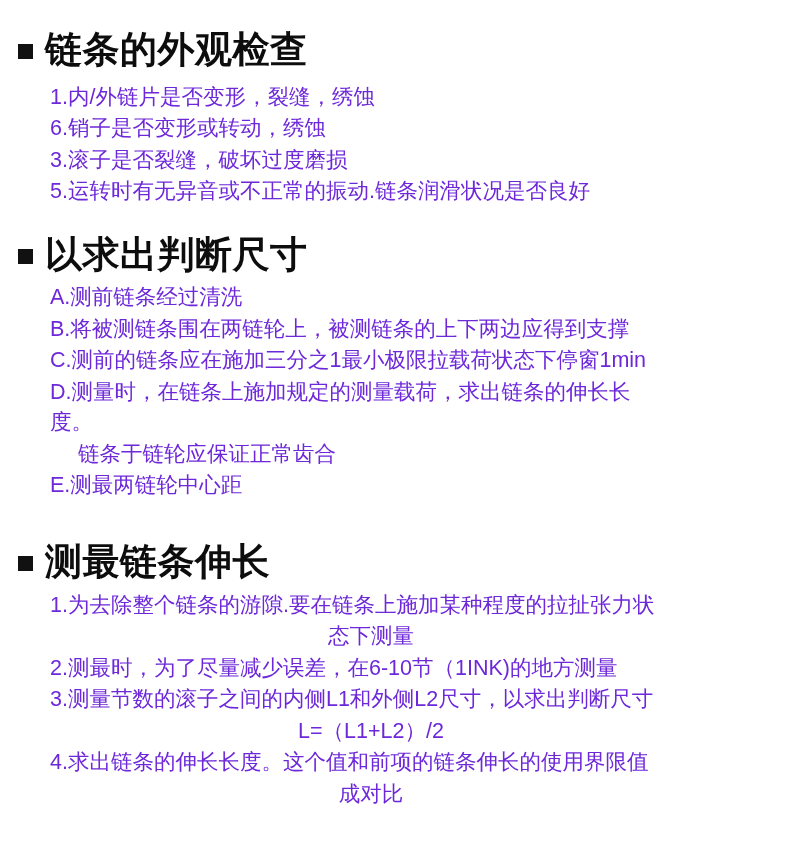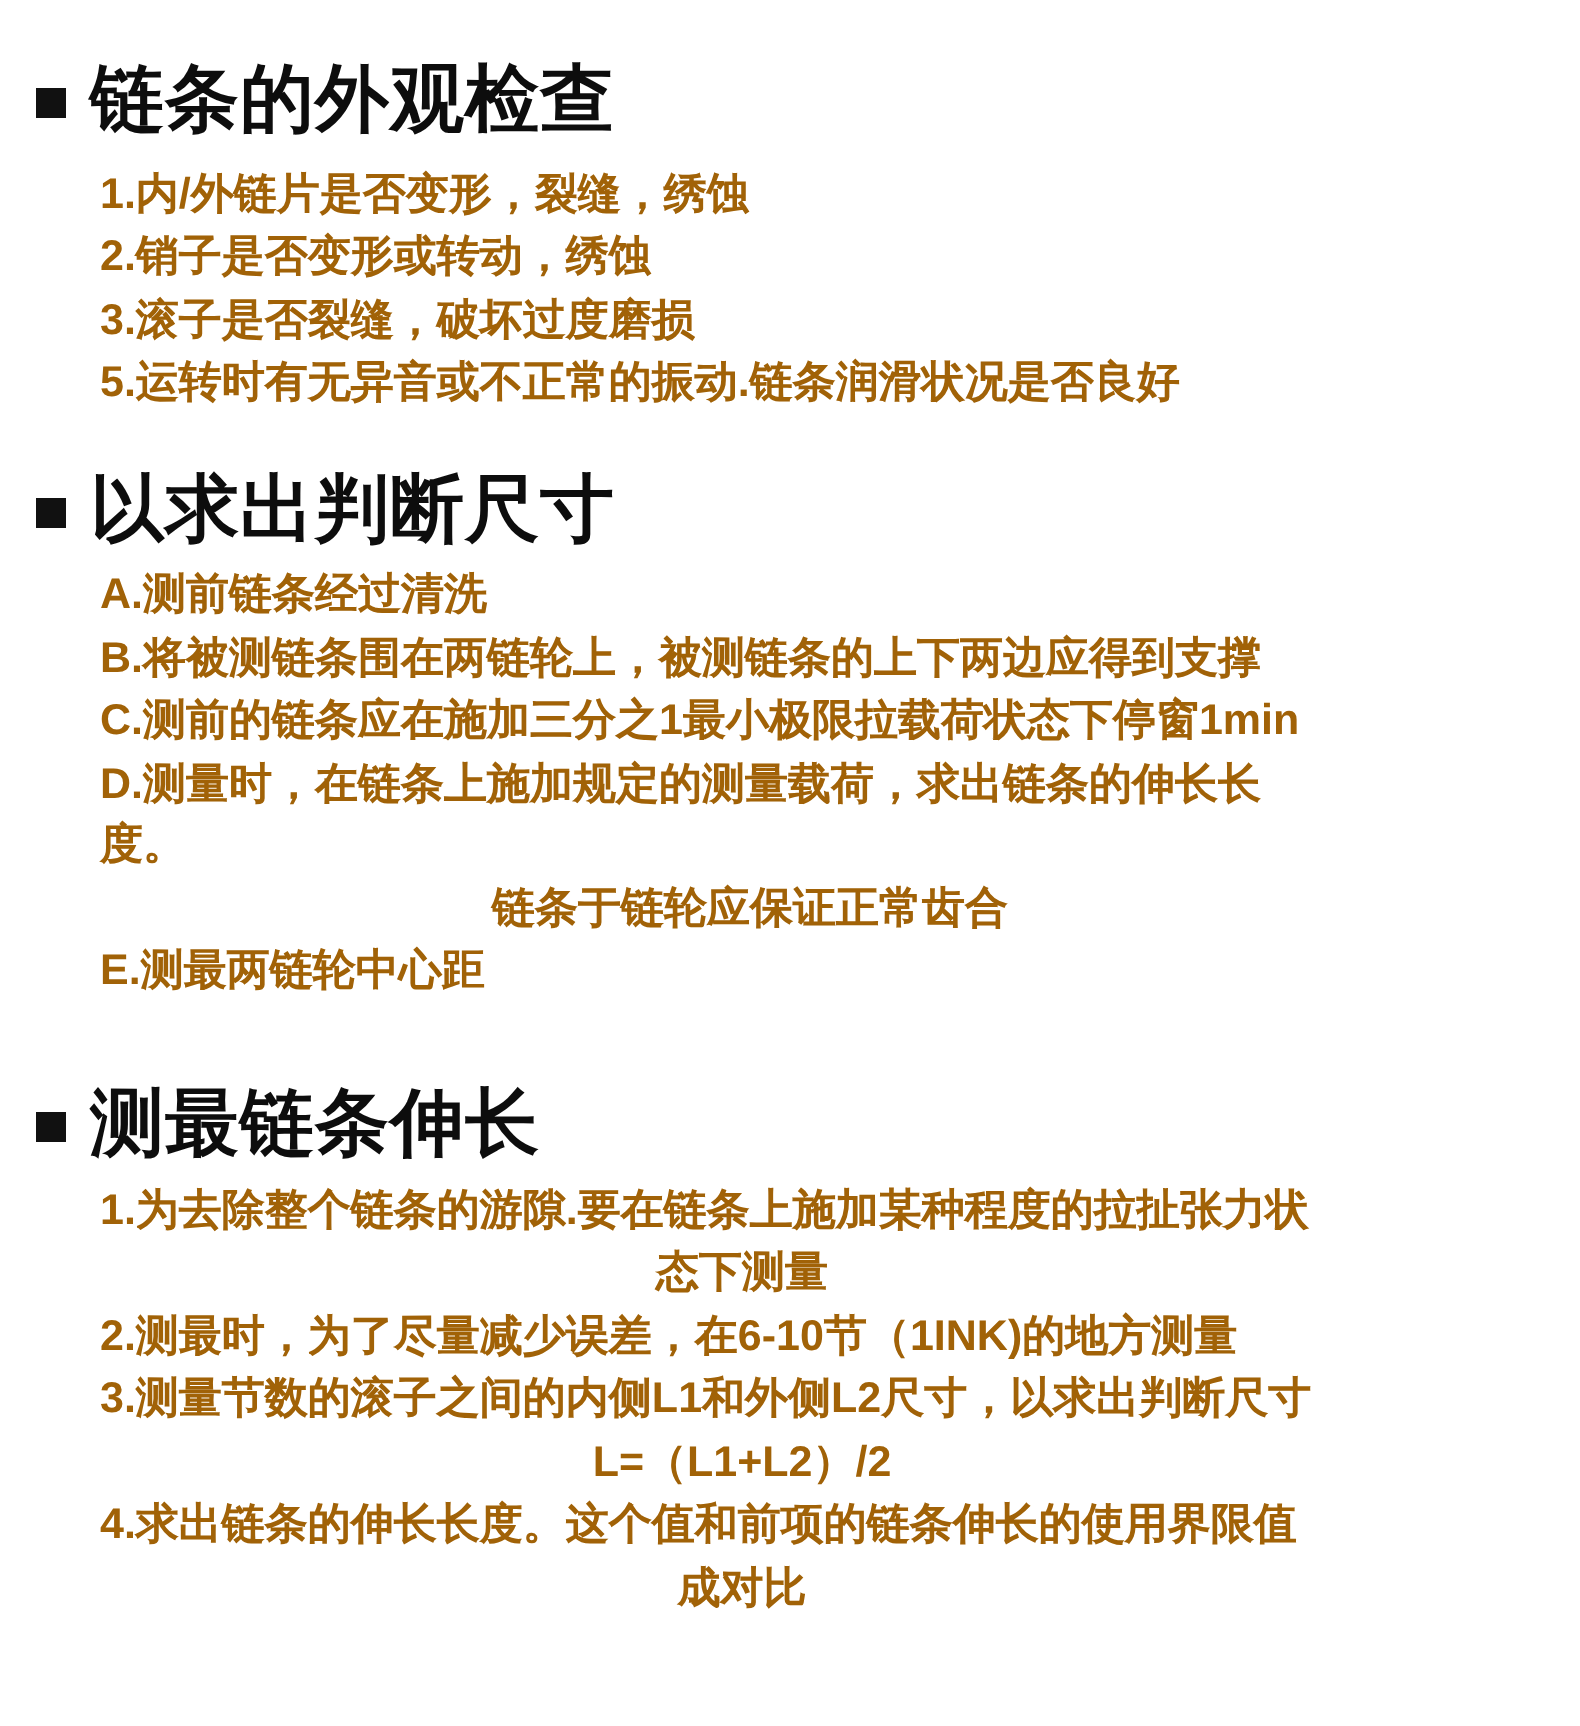--- a/index.html
+++ b/index.html
@@ -45,51 +45,49 @@
     color: #0d0d0d;
   }
   .items {
     margin: 6px 0 0 0;
     padding: 0;
     list-style: none;
   }
   .item {
     font-size: 21.5px;
     line-height: 1.42;
-    color: #a16207;
+    color: #6d28d9;
     padding-left: 32px;
     margin-bottom: 1px;
     white-space: pre-wrap;
-    font-weight: bold;
   }
   .sec1 .items { margin-top: 10px; }
   .sec2 { margin-top: 26px; }
   .sec3 { margin-top: 39px; }
   .item-indent {
     padding-left: 60px;
-    text-align: center;
   }
   .item-cont {
     padding-left: 52px;
     text-align: center;
   }
 </style>
 </head>
 <body>
 
 <div class="page">
 
   <div class="section sec1">
     <div class="section-heading">
       <span class="bullet-square"></span>
       <span class="heading-text">链条的外观检查</span>
     </div>
     <ul class="items">
       <li class="item">1.内/外链片是否变形，裂缝，绣蚀</li>
-      <li class="item">2.销子是否变形或转动，绣蚀</li>
+      <li class="item">6.销子是否变形或转动，绣蚀</li>
       <li class="item">3.滚子是否裂缝，破坏过度磨损</li>
       <li class="item">5.运转时有无异音或不正常的振动.链条润滑状况是否良好</li>
     </ul>
   </div>
 
   <div class="section sec2">
     <div class="section-heading">
       <span class="bullet-square"></span>
       <span class="heading-text">以求出判断尺寸</span>
     </div>

